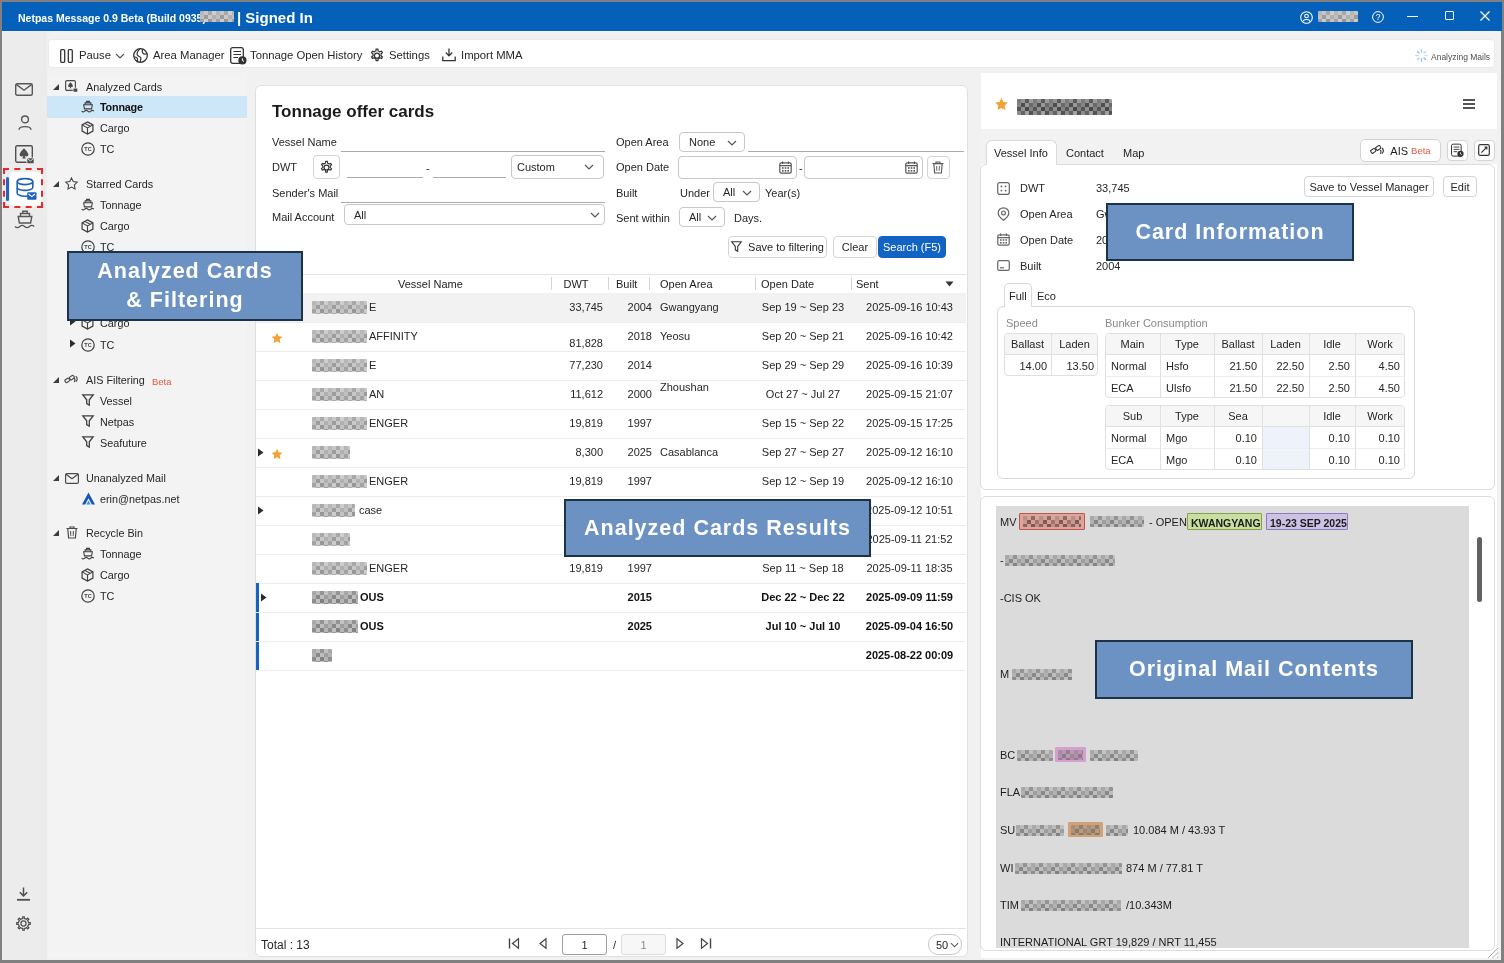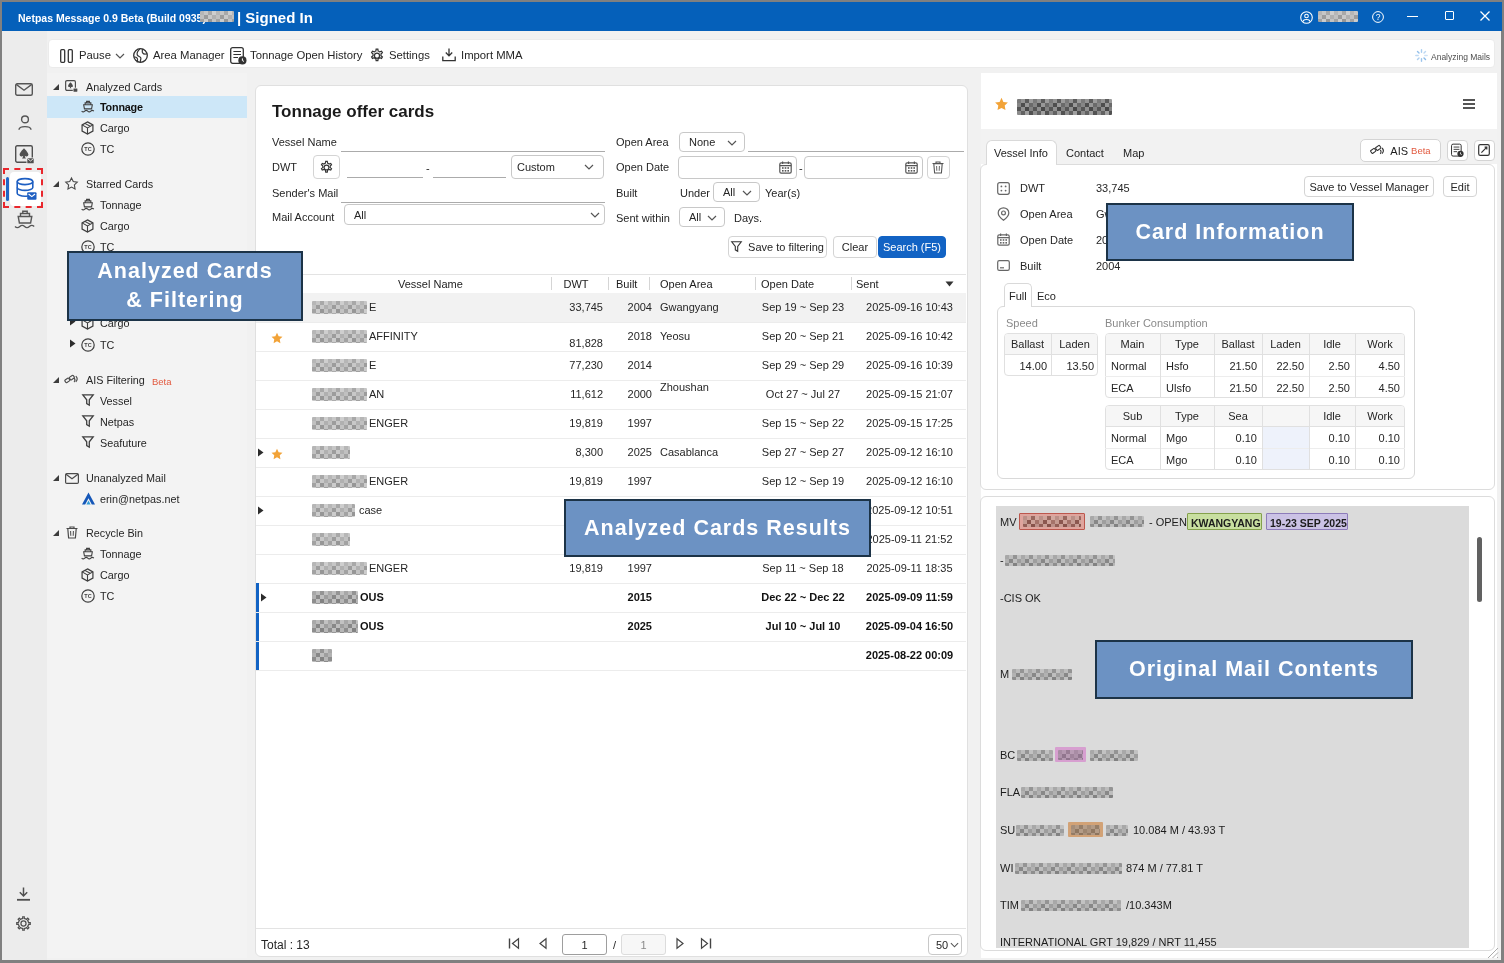--- a/index.html
+++ b/index.html
@@ -636,21 +636,21 @@
   <div class="btn" style="left:562px;top:934px;width:45px;height:21px;border-color:#9e9e9e;border-radius:3px;">1</div>
   <div class="tx" style="left:613px;top:938px;">/</div>
   <div class="btn" style="left:621px;top:934px;width:45px;height:21px;background:#f7f7f7;color:#8a8a8a;border-color:#dcdcdc;border-radius:3px;">1</div>
   <svg style="left:676px;top:938px;" width="9" height="11" viewBox="0 0 9 11">
       <path d="M1 0.8 L7 5.5 L1 10.2 Z" fill="none" stroke="#444" stroke-width="1.2"></path>
     </svg>
   <svg style="left:700px;top:938px;" width="12" height="11" viewBox="0 0 12 11">
       <path d="M1.5 0.8 L7.5 5.5 L1.5 10.2 Z" fill="none" stroke="#444" stroke-width="1.2"></path>
       <path d="M10.5 0.5 L10.5 10.5" stroke="#444" stroke-width="1.4"></path>
     </svg>
-  <div class="sel" style="left:928px;top:934px;width:34px;height:21px;padding-left:7px;border-radius:4px;">50</div>
+  <div class="sel" style="left:928px;top:934px;width:34px;height:21px;padding-left:7px;border-radius:10px;">50</div>
   <svg style="left:950px;top:942px;" width="9" height="6" viewBox="0 0 10 6">
       <path d="M1 1 L5 5 L9 1" fill="none" stroke="#555" stroke-width="1.2"></path>
     </svg>
 </div>
 <div id="mainpager"></div>
 
 <div id="rightpanel">
 
   <div class="abs" style="left:981px;top:83px;width:516px;height:46px;background:#fff;"></div>
   <svg style="left:994px;top:97px;" width="15" height="14" viewBox="0 0 14 14">

